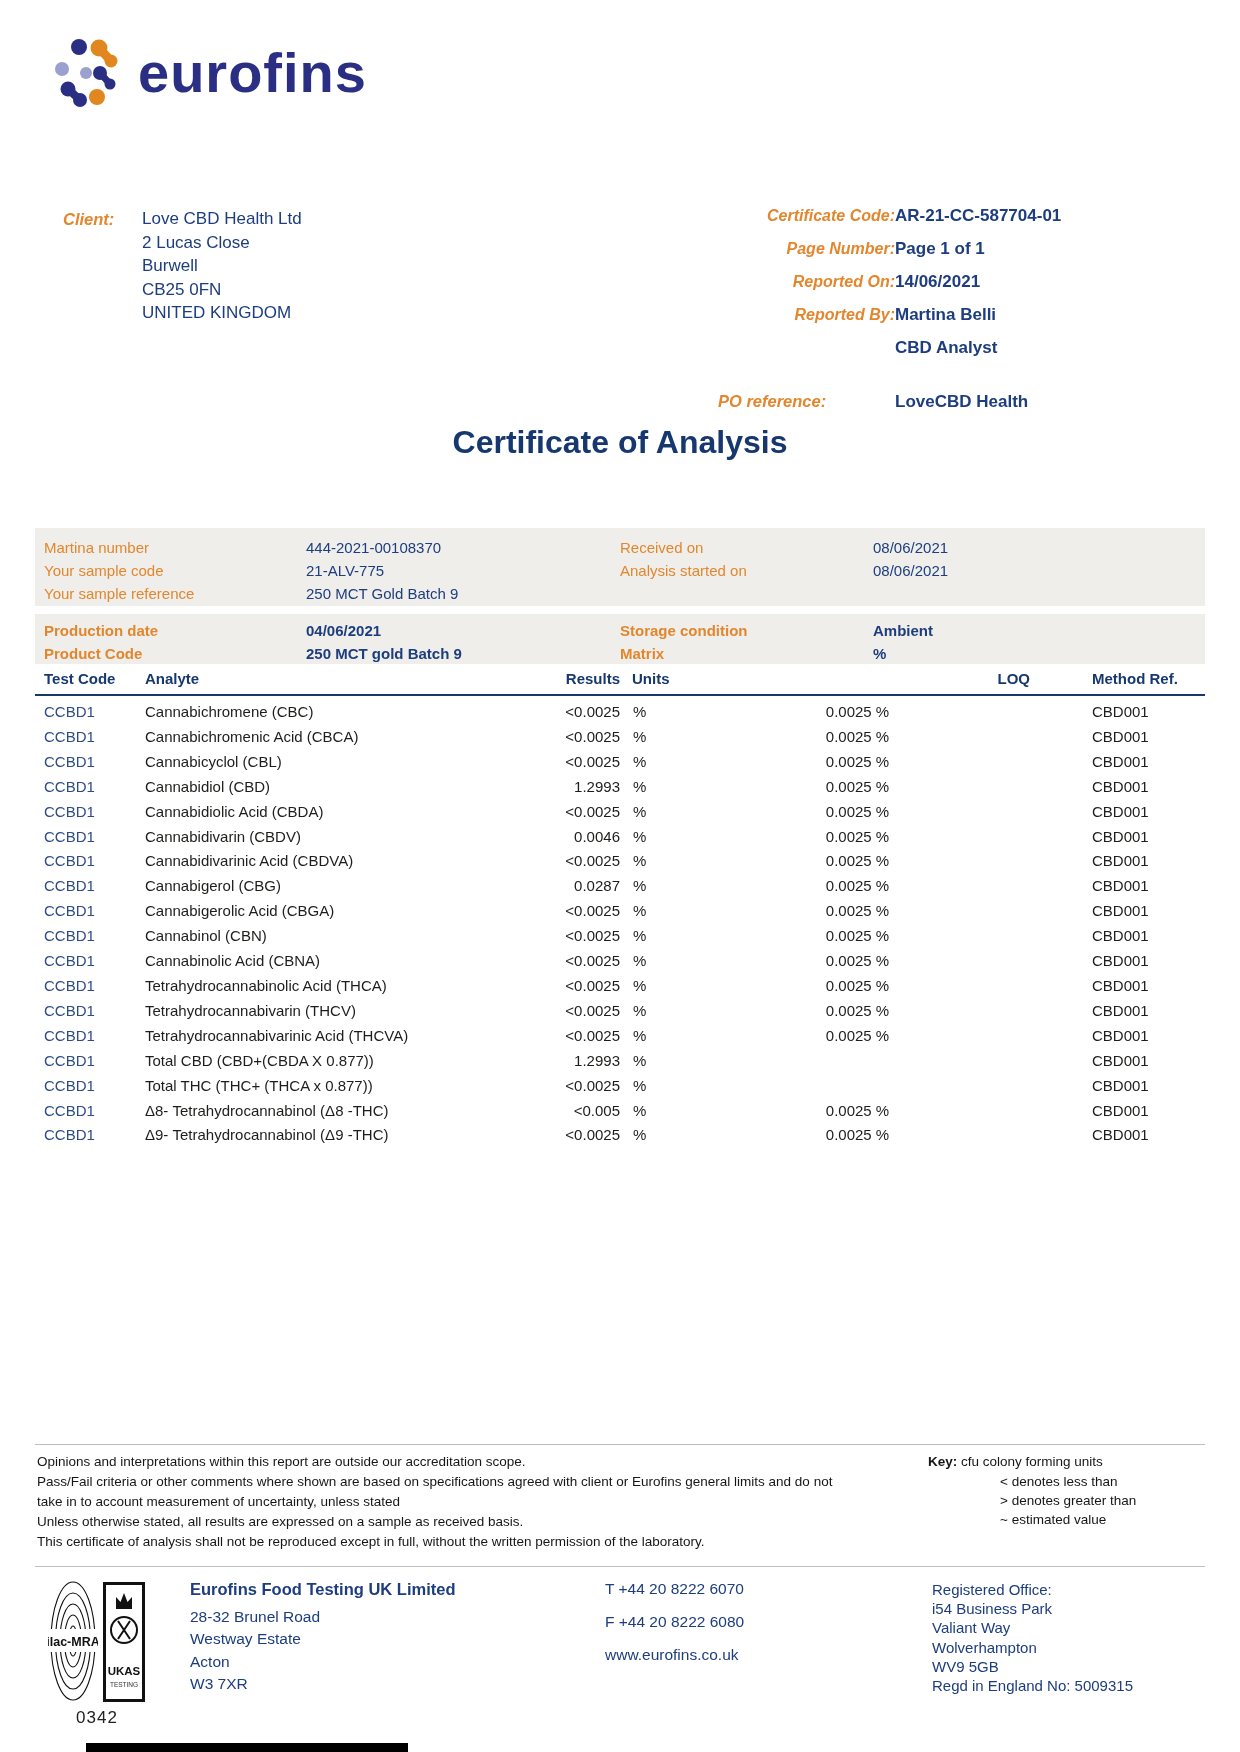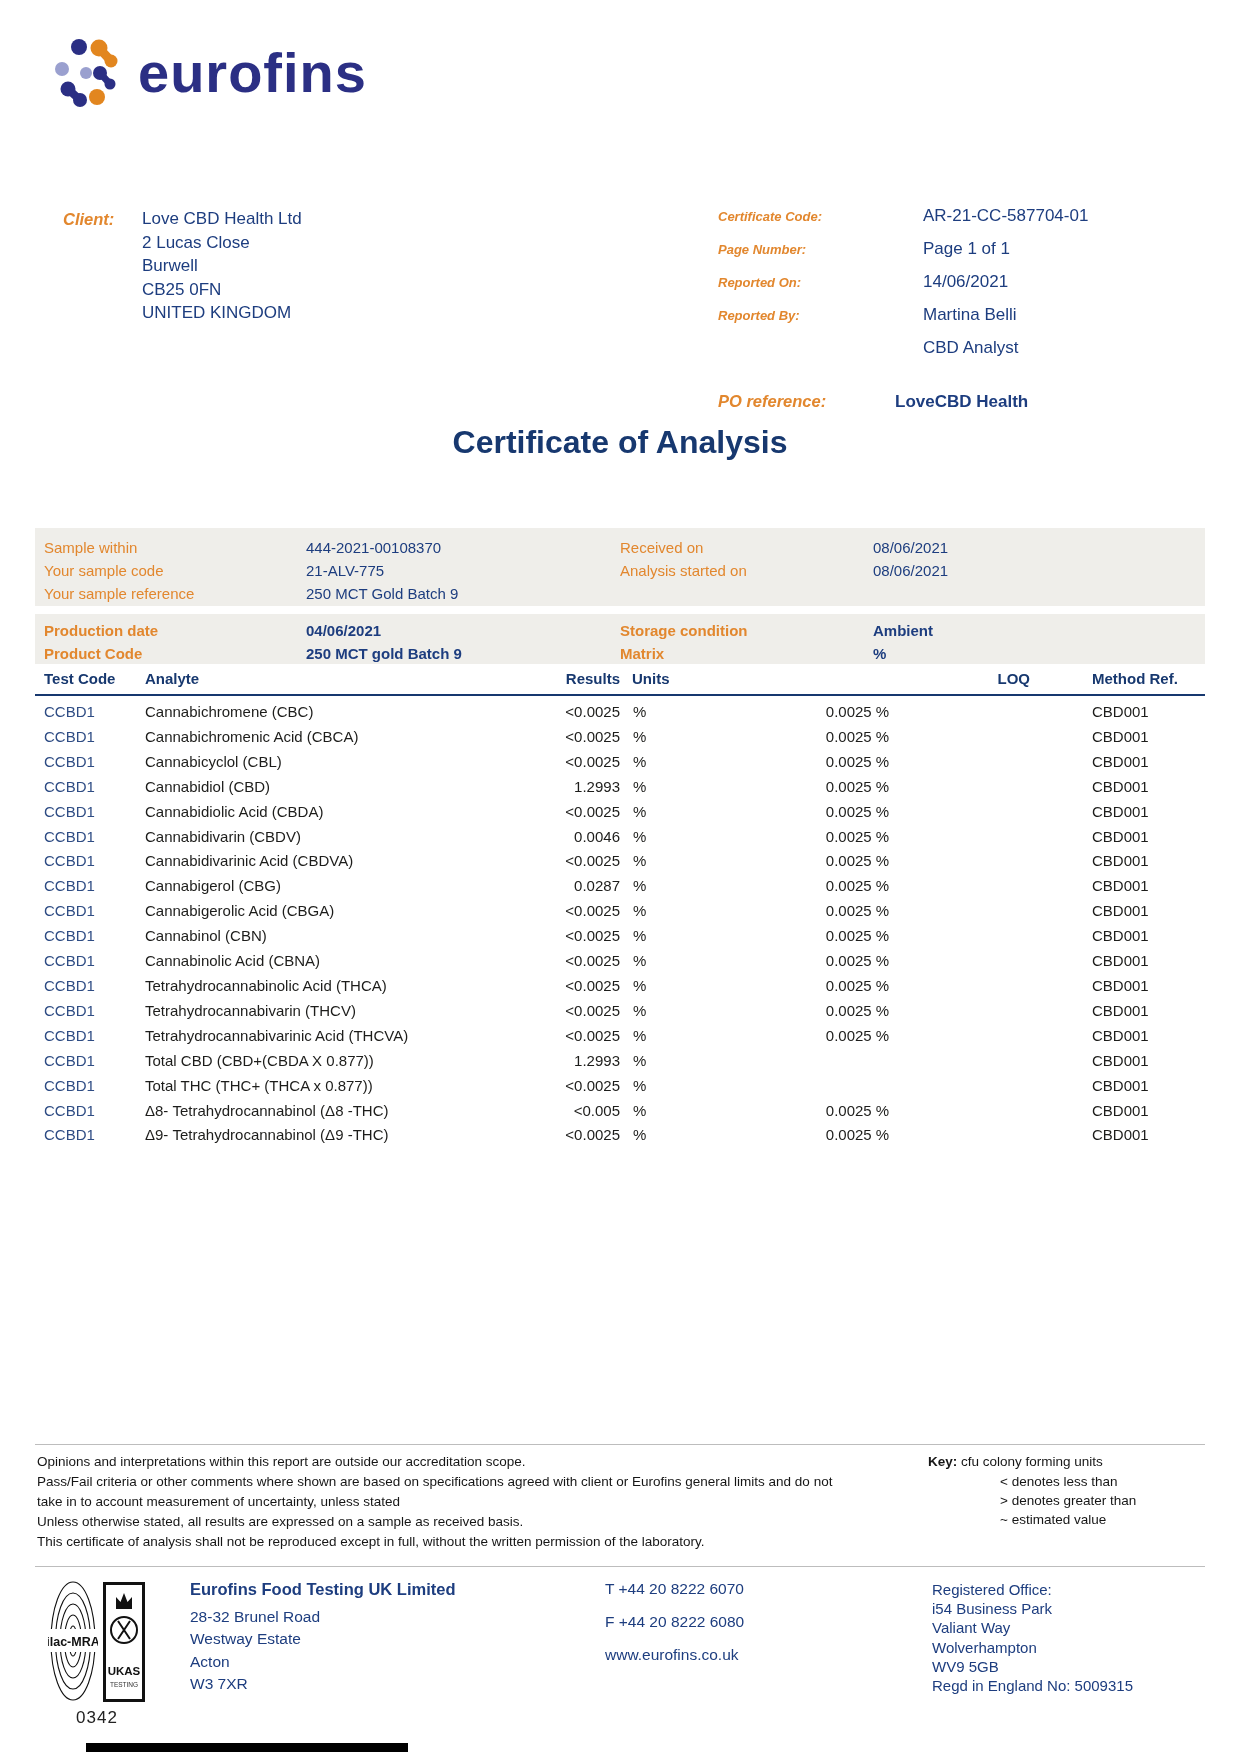--- a/index.html
+++ b/index.html
@@ -13,22 +13,22 @@
   .logo-text{
     font-size:56px;font-weight:bold;color:var(--indigo);
     letter-spacing:1px;margin-left:14px;margin-top:0px;line-height:78px;
   }
   
   .client-label{position:absolute;left:63px;top:210px;font-size:16.5px;font-weight:bold;font-style:italic;color:var(--orange);}
   .client-lines{position:absolute;left:142px;top:207px;}
   .client-line{font-size:17px;font-weight:normal;color:var(--navy);line-height:23.5px;}
   .report-rows{position:absolute;left:718px;top:206px;width:480px;}
   .report-row{height:33px;}
-  .report-label{display:inline-block;width:177px;font-size:13px;font-weight:bold;font-style:italic;color:var(--orange);}
-  .report-value{font-size:17px;font-weight:normal;color:var(--navy);margin-left:28px;}
+  .report-label{display:inline-block;width:177px;font-size:16px;font-weight:bold;font-style:italic;color:var(--orange);text-align:right;}
+  .report-value{font-size:17px;font-weight:bold;color:var(--navy);}
   .po-row{position:absolute;left:718px;top:392px;}
   .po-label{display:inline-block;width:177px;font-size:16.5px;font-weight:bold;font-style:italic;color:var(--orange);}
   .po-value{font-size:17px;font-weight:bold;color:var(--navy);}
   
   .doc-title{
     position:absolute;left:35px;top:424px;width:1170px;margin:0;text-align:center;
     font-size:32px;font-weight:bold;color:var(--rule_navy);
   }
   
   .info-block{position:absolute;left:35px;width:1170px;background:var(--gray_bg);padding-left:9px;box-sizing:border-box;}
@@ -124,21 +124,21 @@
       <div class="report-row"><span class="report-label">Reported By:</span><span class="report-value">Martina Belli</span></div>
       <div class="report-row"><span class="report-label"></span><span class="report-value">CBD Analyst</span></div>
     </div>
   <div class="po-row">
     <span class="po-label">PO reference:</span><span class="po-value">LoveCBD Health</span>
   </div>
 
   <h1 class="doc-title">Certificate of Analysis</h1>
 
   <div class="info-block" id="sample-block">
-      <div class="info-row"><span class="info-label c1">Sample within</span><span class="info-value c2">444-2021-00108370</span><span class="info-label c3">Received on</span><span class="info-value c4">08/06/2021</span></div>
+      <div class="info-row"><span class="info-label c1">Martina number</span><span class="info-value c2">444-2021-00108370</span><span class="info-label c3">Received on</span><span class="info-value c4">08/06/2021</span></div>
       <div class="info-row"><span class="info-label c1">Your sample code</span><span class="info-value c2">21-ALV-775</span><span class="info-label c3">Analysis started on</span><span class="info-value c4">08/06/2021</span></div>
       <div class="info-row"><span class="info-label c1">Your sample reference</span><span class="info-value c2">250 MCT Gold Batch 9</span><span class="info-label c3"></span><span class="info-value c4"></span></div>
     </div>
   <div class="info-block" id="production-block">
       <div class="info-row"><span class="info-label c1">Production date</span><span class="info-value c2">04/06/2021</span><span class="info-label c3">Storage condition</span><span class="info-value c4">Ambient</span></div>
       <div class="info-row"><span class="info-label c1">Product Code</span><span class="info-value c2">250 MCT gold Batch 9</span><span class="info-label c3">Matrix</span><span class="info-value c4">%</span></div>
     </div>
 
   <div class="table-header">
     <span class="th-code">Test Code</span>

